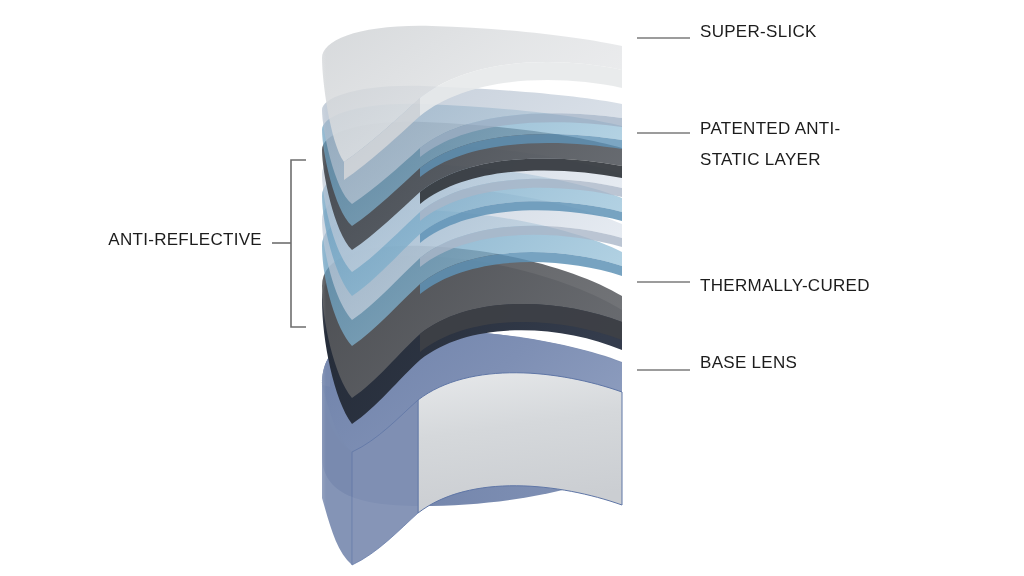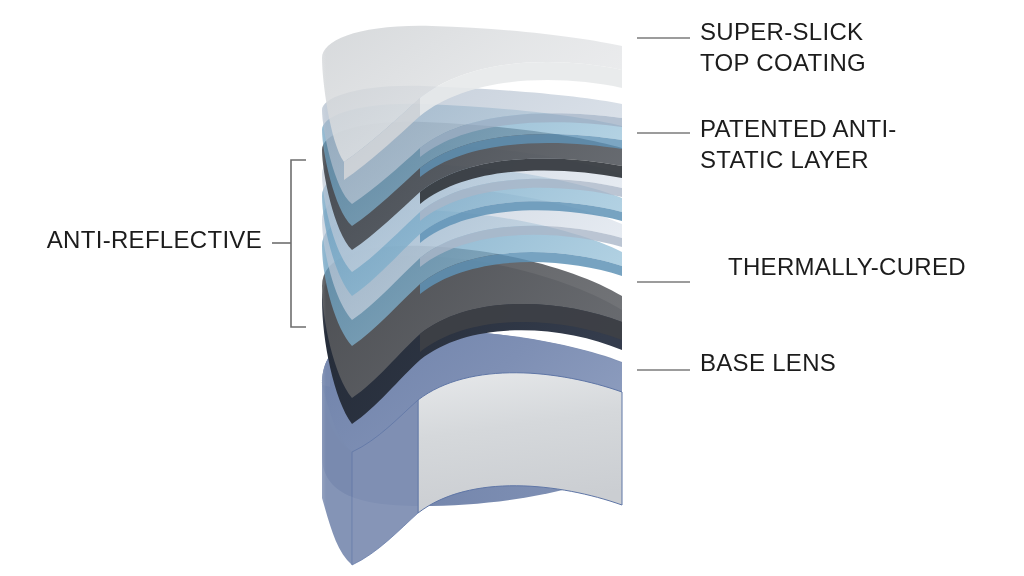--- a/index.html
+++ b/index.html
@@ -9,21 +9,21 @@
     font-family:"Liberation Sans", sans-serif;
     overflow:hidden;
     position:relative;
   }
   #stage{position:absolute;left:0;top:0;width:1024px;height:576px;}
   #stage svg{display:block;width:1024px;height:576px;}
 
   .label-block{position:absolute;}
   .label-line{
     color:#1c1c1c;
-    font-size:24px;
+    font-size:17px;
     line-height:31px;
     letter-spacing:0.3px;
     font-weight:400;
     white-space:nowrap;
   }
   .left-label{text-align:right;}
 </style>
 </head>
 <body>
 
@@ -191,29 +191,28 @@
 
   <g stroke="#6e6e6e" stroke-width="1.6" fill="none">
     <path d="M306,160 L291,160 L291,327 L306,327"></path>
     <line x1="291" y1="243" x2="272" y2="243"></line>
   </g>
 </svg>
 </div>
 
 <div class="label-block" style="left:700px;top:16px;">
   <div class="label-line">SUPER-SLICK</div>
-  <div class="label-line">TOP COATING</div>
 </div>
 
 <div class="label-block" style="left:700px;top:113px;">
   <div class="label-line">PATENTED ANTI-</div>
   <div class="label-line">STATIC LAYER</div>
 </div>
 
-<div class="label-block" style="left:700px;top:251px;margin-left:28px;">
+<div class="label-block" style="left:700px;top:270px;">
   <div class="label-line">THERMALLY-CURED</div>
 </div>
 
 <div class="label-block" style="left:700px;top:347px;">
   <div class="label-line">BASE LENS</div>
 </div>
 
 <div class="label-block left-label" style="right:762px;top:224px;">
   <div class="label-line">ANTI-REFLECTIVE</div>
 </div>

